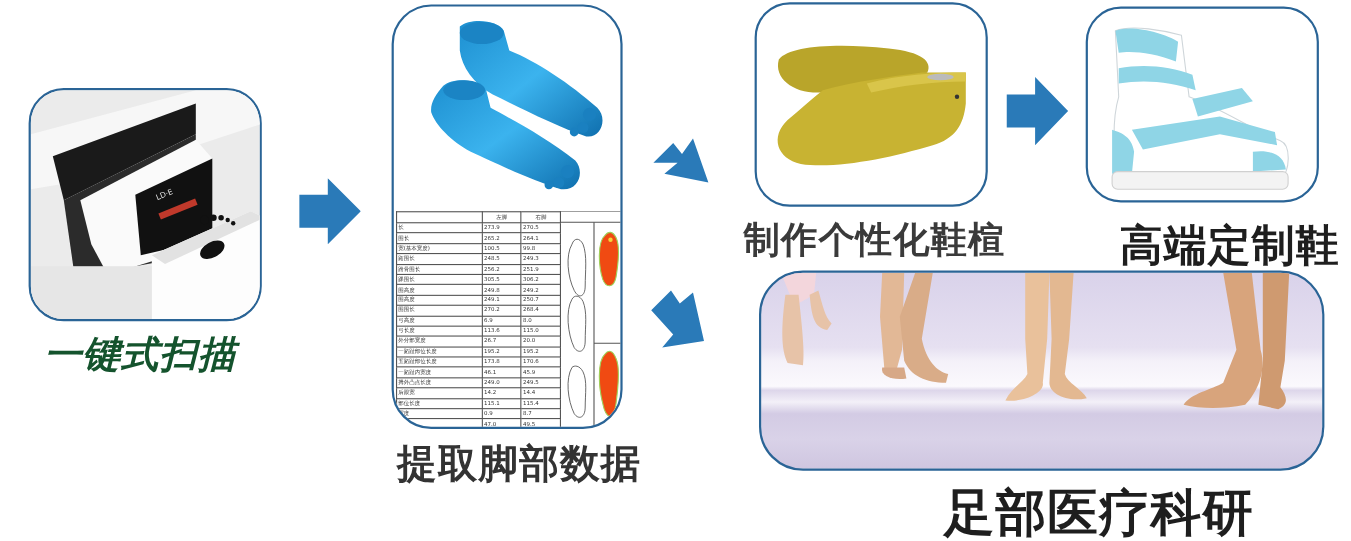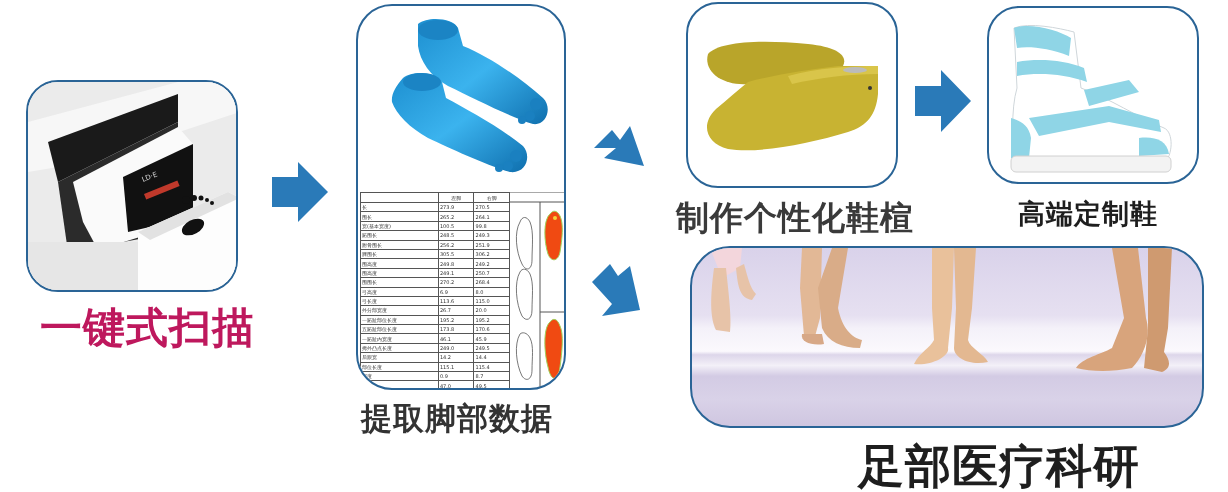--- a/index.html
+++ b/index.html
@@ -41,21 +41,21 @@
     <polygon points="110,150 200,110 212,116 122,158" fill="#e2e2e2"></polygon>
     <ellipse cx="165" cy="145" rx="12" ry="7" fill="#111" transform="rotate(-28 165 145)"></ellipse>
     <circle cx="158" cy="118" r="4" fill="#111"></circle>
       <circle cx="166" cy="116" r="3" fill="#111"></circle>
     <circle cx="173" cy="116" r="2.5" fill="#111"></circle>
       <circle cx="179" cy="118" r="2" fill="#111"></circle>
     <circle cx="184" cy="121" r="2" fill="#111"></circle>
     <rect x="0" y="160" width="110" height="52" fill="#e6e6e6"></rect>
   </svg>
 </div>
-<div class="label" style="left:40px; top:300px; font-size:42px; color:#be185d;">一键式扫描</div>
+<div class="label" style="left:40px; top:300px; font-size:34px; color:#14532d;font-style:italic;">一键式扫描</div>
 
 <svg class="arrow" style="left:272px; top:162px;" width="56" height="60" viewBox="0 0 56 60">
   <polygon points="0,15 26,15 26,0 56,30 26,60 26,45 0,45" fill="#2a7ab8"></polygon>
 </svg>
 
 <div class="panel" id="p-data">
   <svg width="210" height="186" viewBox="0 0 210 186" style="position:absolute;left:0;top:0;">
     <defs>
       <linearGradient id="fg" x1="0" y1="0" x2="1" y2="1">
         <stop offset="0" stop-color="#1d8fd0"></stop>
@@ -191,21 +191,21 @@
     <line x1="30" y1="10" x2="30" y2="200" stroke="#555" stroke-width="1"></line>
     <path d="M10,30 C4,40 6,60 12,72 C16,80 22,78 22,68 C22,55 24,40 20,30 C17,24 12,24 10,30 Z" fill="none" stroke="#555" stroke-width="0.8"></path>
     <path d="M10,80 C4,90 6,112 12,124 C16,130 22,128 22,118 C22,104 24,92 20,82 C17,76 12,76 10,80 Z" fill="none" stroke="#555" stroke-width="0.8"></path>
     <path d="M10,142 C4,152 6,172 12,184 C16,190 22,188 22,178 C22,166 24,154 20,146 C17,140 12,140 10,142 Z" fill="none" stroke="#555" stroke-width="0.8"></path>
     <path d="M40,22 C33,28 34,50 38,62 C41,70 48,70 50,60 C52,48 54,32 50,24 C47,18 43,18 40,22 Z" fill="#f04a12" stroke="#9ed15a" stroke-width="1"></path>
     <circle cx="45" cy="26" r="2" fill="#f3d43c"></circle>
     <line x1="30" y1="120" x2="58" y2="120" stroke="#555" stroke-width="1"></line>
     <path d="M40,130 C33,136 34,160 38,175 C41,190 48,190 50,175 C52,160 54,142 50,134 C47,126 43,126 40,130 Z" fill="#f04a12" stroke="#9ed15a" stroke-width="1"></path>
   </svg>
 </div>
-<div class="label" style="left:361px; top:398px; font-size:31px; color:#333;">提取脚部数据</div>
+<div class="label" style="left:361px; top:398px; font-size:36px; color:#333;">提取脚部数据</div>
 
 <svg class="arrow" style="left:590px; top:118px;" width="58" height="58" viewBox="0 0 58 58">
   <polygon points="4,30 22,12 30,22 40,8 54,48 14,40 26,30" fill="#2a7ab8"></polygon>
 </svg>
 
 <svg class="arrow" style="left:590px; top:262px;" width="58" height="58" viewBox="0 0 58 58">
   <polygon points="2,20 20,2 28,14 40,4 50,48 12,54 22,42" fill="#2a7ab8"></polygon>
 </svg>
 
 <div class="panel" id="p-last">
@@ -228,21 +228,21 @@
     <path d="M25,20 C40,14 70,20 85,24 L92,80 C120,90 150,110 175,120 C185,124 184,148 175,155 L30,160 C22,140 22,100 28,80 Z" fill="#ffffff" stroke="#cfd6da" stroke-width="1"></path>
     <path d="M25,20 C40,14 70,22 82,30 L80,48 C60,40 40,38 28,40 Z" fill="#8fd5e6"></path>
     <path d="M28,54 C50,50 75,52 95,60 L98,74 C75,66 50,64 28,68 Z" fill="#8fd5e6"></path>
     <path d="M40,110 L120,98 L170,112 L172,124 L120,114 L50,128 Z" fill="#8fd5e6"></path>
     <path d="M95,82 L140,72 L150,84 L100,98 Z" fill="#8fd5e6"></path>
     <path d="M22,110 C28,112 40,115 42,130 L40,150 L22,150 Z" fill="#8fd5e6"></path>
     <path d="M150,130 C165,128 178,132 180,146 L150,148 Z" fill="#8fd5e6"></path>
     <rect x="22" y="148" width="160" height="16" rx="5" fill="#f3f3f3" stroke="#d0d0d0"></rect>
   </svg>
 </div>
-<div class="label" style="left:1018px; top:196px; font-size:27px; color:#1e1e1e;">高端定制鞋</div>
+<div class="label" style="left:1018px; top:196px; font-size:39px; color:#1e1e1e;">高端定制鞋</div>
 
 <div class="panel" id="p-res">
   <svg width="514" height="182" viewBox="0 0 514 182">
 
     <path d="M18,0 L50,0 L48,20 L30,30 Z" fill="#f3d6dc"></path>
     <path d="M22,20 C18,50 18,70 24,82 L38,84 C40,70 36,40 34,20 Z" fill="#e7c3a8"></path>
     <path d="M44,20 C46,40 48,50 60,52 L64,46 C58,40 56,30 52,16 Z" fill="#e7c3a8"></path>
 
     <path d="M110,0 L130,0 L128,70 L122,92 L112,88 L108,40 Z" fill="#e2b896"></path>
     <path d="M126,40 L140,0 L156,0 L146,60 C150,80 160,90 170,92 L168,100 C150,100 136,94 130,80 Z" fill="#d9ac88"></path>

